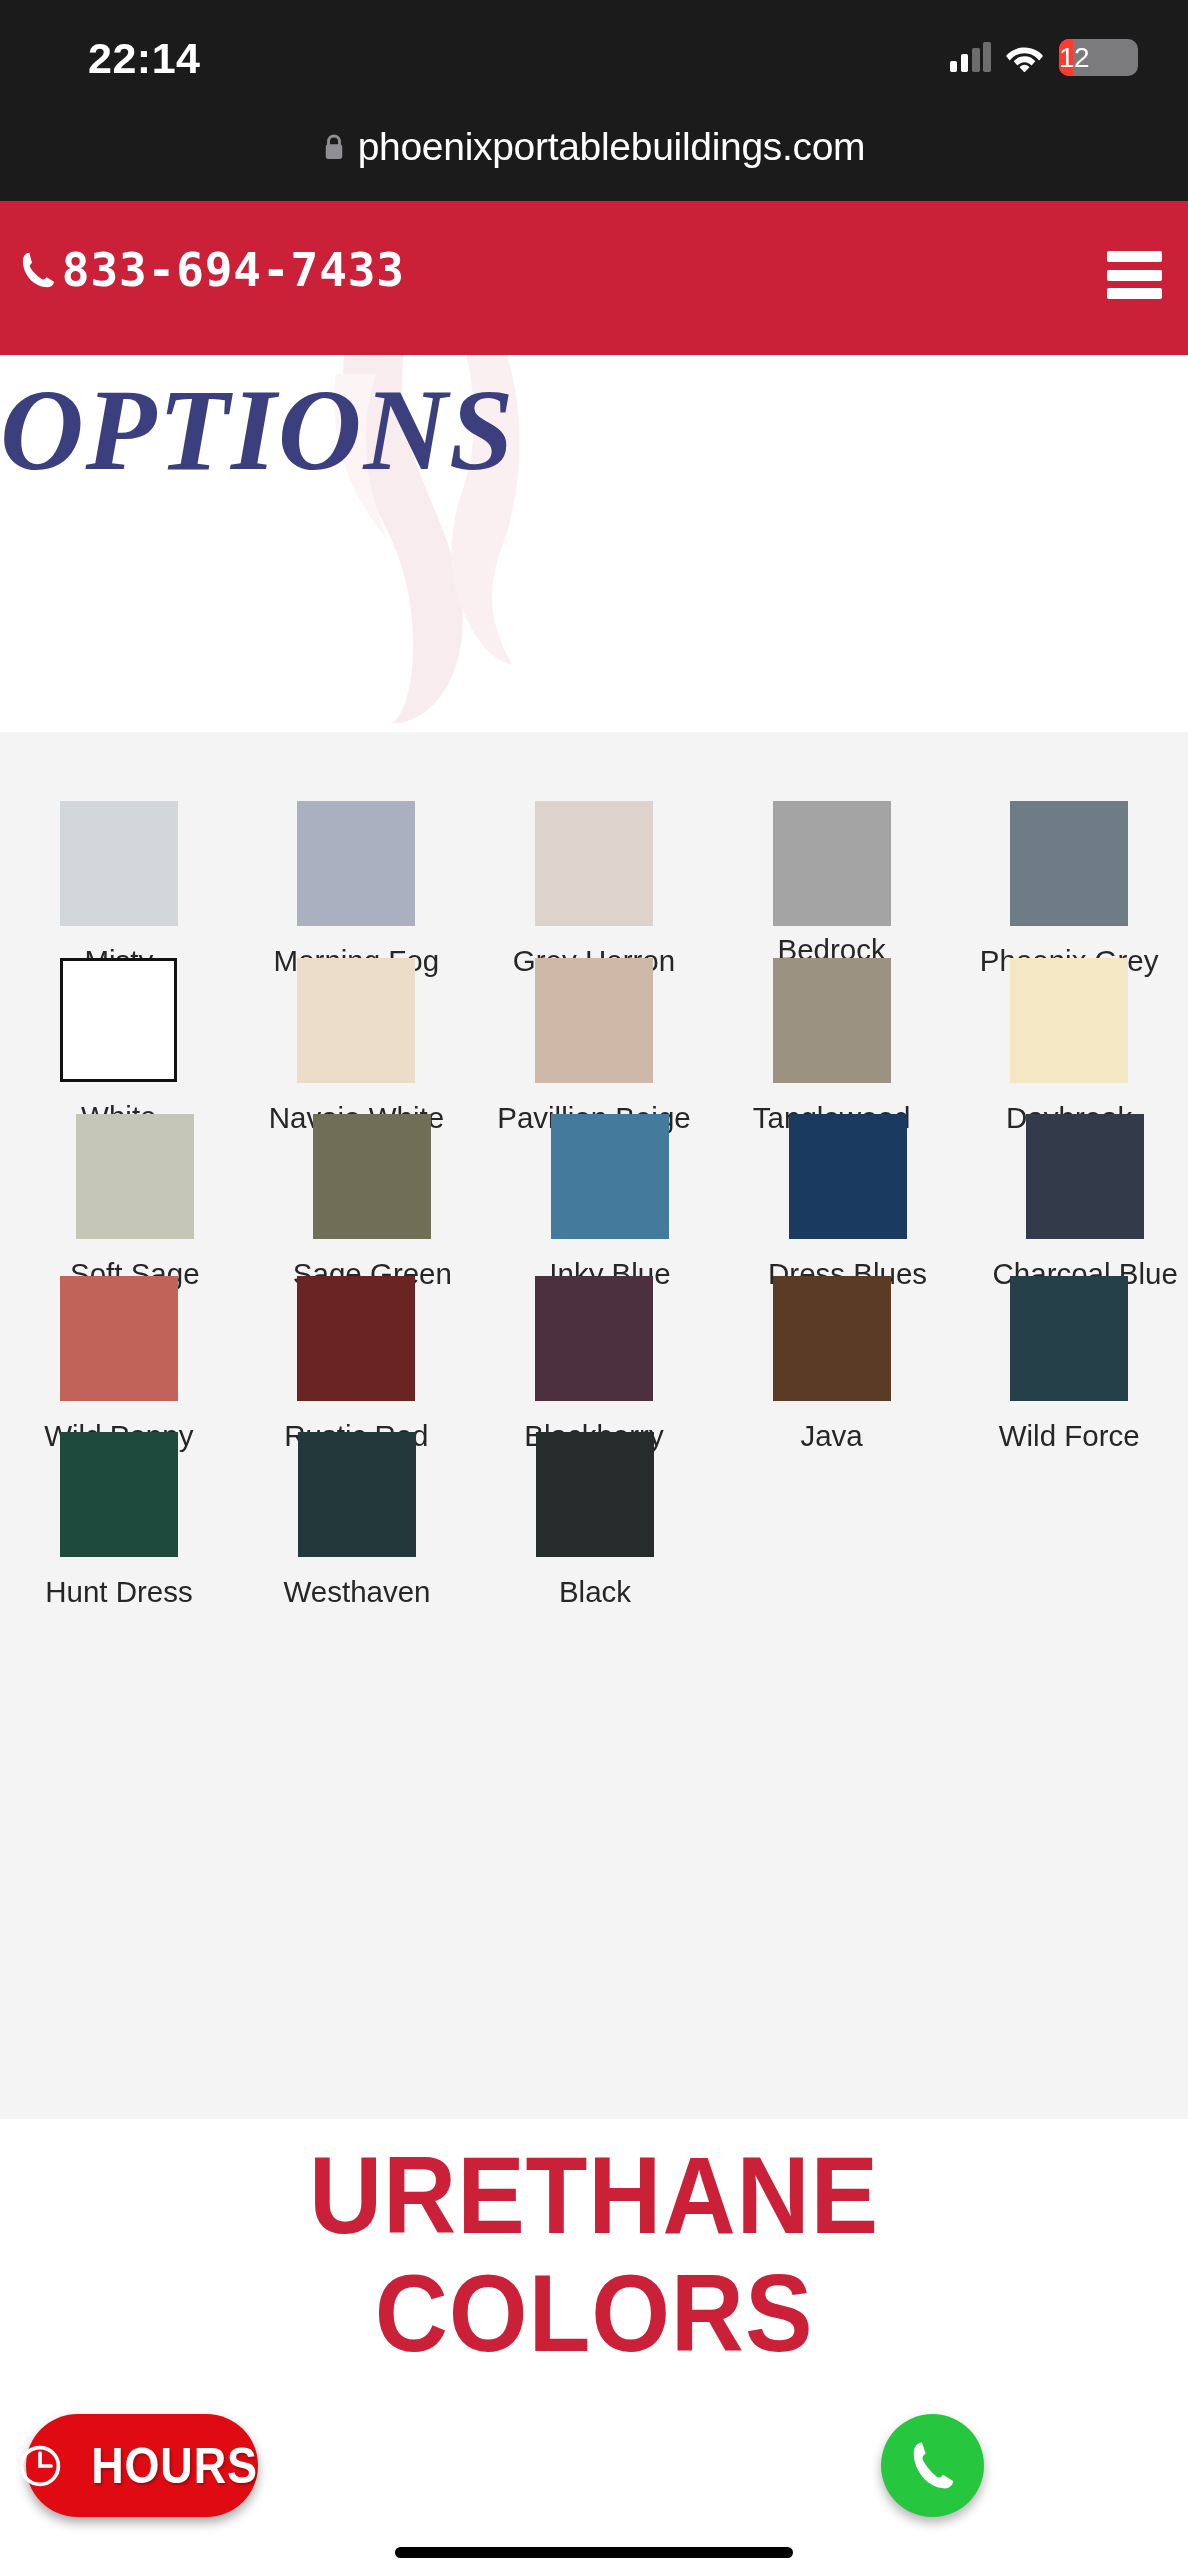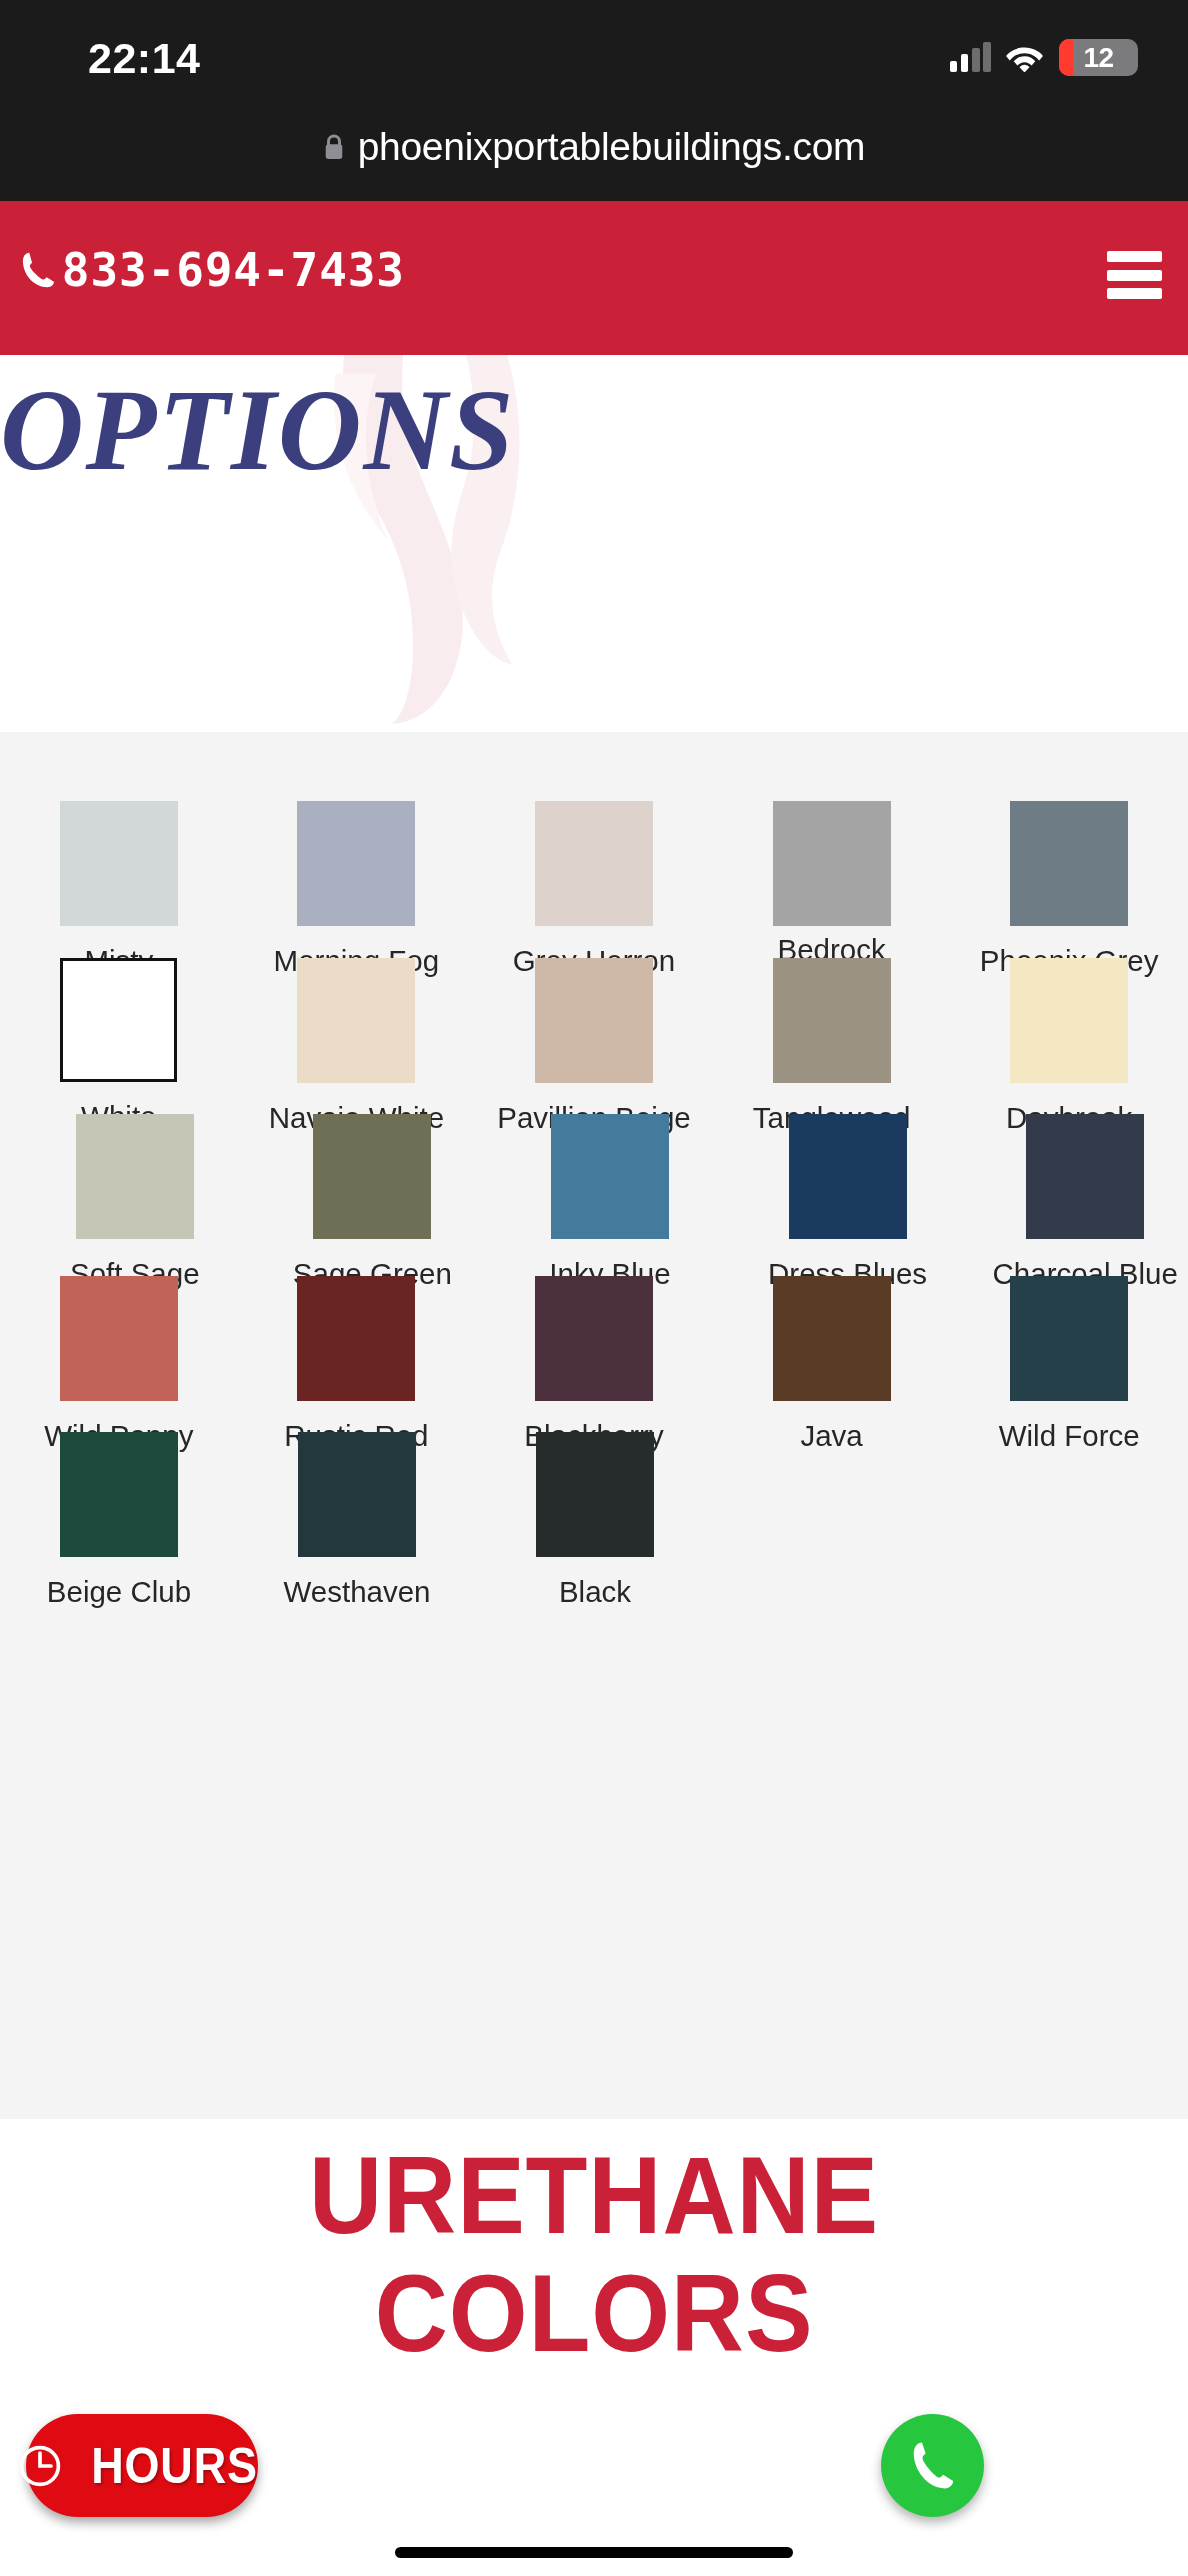--- a/index.html
+++ b/index.html
@@ -80,24 +80,24 @@
   }
   .battery-fill {
     position: absolute;
     left: 0; top: 0; bottom: 0;
     width: 14px;
     background: #ff3b30;
   }
   .battery-num {
     position: relative;
     width: 100%;
-    text-align: center;
+    text-align: left;
     color: #ffffff;
     font-size: 28px;
-    font-weight: 700;
+    font-weight: 400;
     letter-spacing: -0.5px;
   }
 
   .url-row {
     position: absolute;
     top: 92px; left: 0;
     width: 1188px;
     height: 109px;
     display: flex;
     align-items: center;
@@ -459,21 +459,21 @@
             <div class="swatch-label">Java</div>
           </div>
           <div class="swatch-cell">
             <div class="swatch-chip" style="background: rgb(38, 64, 74);"></div>
             <div class="swatch-label">Wild Force</div>
           </div>
         </div>
         <div class="swatch-row" style="top: 700px;">
           <div class="swatch-cell">
             <div class="swatch-chip" style="background: rgb(30, 74, 62);"></div>
-            <div class="swatch-label">Beige Club</div>
+            <div class="swatch-label">Hunt Dress</div>
           </div>
           <div class="swatch-cell">
             <div class="swatch-chip" style="background: rgb(34, 56, 58);"></div>
             <div class="swatch-label">Westhaven</div>
           </div>
           <div class="swatch-cell">
             <div class="swatch-chip" style="background: rgb(38, 43, 43);"></div>
             <div class="swatch-label">Black</div>
           </div>
         </div>

